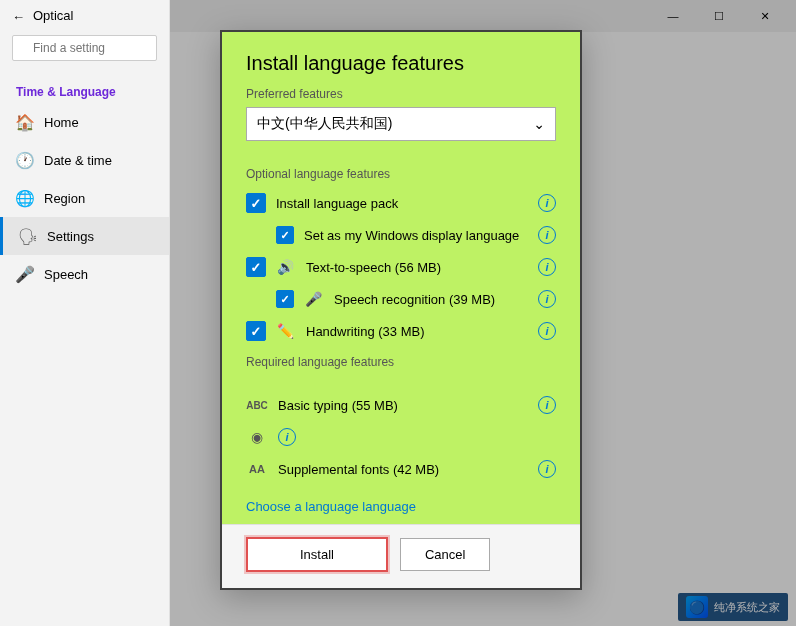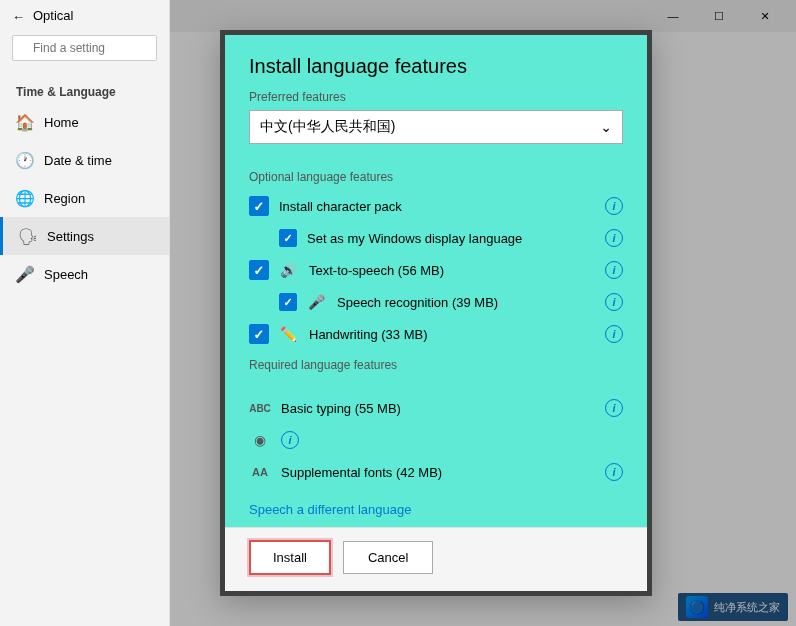--- a/index.html
+++ b/index.html
@@ -69,21 +69,21 @@
       align-items: center;
       justify-content: center;
       font-size: 16px;
       color: #555;
     }
 
     .sidebar-section-label {
       font-size: 12px;
       font-weight: 600;
       padding: 12px 16px 4px 16px;
-      color: #404040;
+      color: #6d28d9;
     }
 
     
     .main {
       flex: 1;
       height: 626px;
       position: relative;
       background: #fff;
       overflow: hidden;
     }
@@ -124,25 +124,25 @@
       font-size: 11px;
       cursor: pointer;
       color: #000;
     }
 
     
     .dialog {
       position: absolute;
       top: 30px;
       left: 50px;
-      width: 432px;
-      background: #5eead4;
+      width: 362px;
+      background: #bef264;
       box-shadow: 0 8px 30px rgba(0,0,0,0.25);
       z-index: 20;
-      border: 5px solid #404040;
+      border: 2px solid #404040;
     }
 
     .dialog-header {
       padding: 20px 24px 12px 24px;
     }
 
     .dialog-title {
       font-size: 20px;
       font-weight: 400;
       color: #000;
@@ -283,21 +283,21 @@
     .dialog-footer {
       display: flex;
       align-items: center;
       padding: 12px 24px 16px 24px;
       gap: 12px;
       border-top: 1px solid #e0e0e0;
       background: #f5f5f5;
     }
 
     .btn-install {
-      padding: 8px 22px;
+      padding: 8px 52px;
       background: #fff;
       border: 2px solid #e05050;
       color: #000;
       font-size: 13px;
       cursor: pointer;
       font-family: 'Segoe UI', Arial, sans-serif;
       box-shadow: 0 0 0 2px rgba(224,80,80,0.3);
     }
 
     .btn-cancel {
@@ -401,21 +401,21 @@
     </div>
 
     <div class="dialog-section-label">Optional language features</div>
 
     <div class="dialog-body">
 
       <div class="feature-item">
         <div class="checkbox">
           <span class="check">✓</span>
         </div>
-        <span class="feature-label">Install character pack</span>
+        <span class="feature-label">Install language pack</span>
         <div class="info-icon">i</div>
       </div>
 
       <div class="feature-item indented">
         <div class="checkbox" style="width:18px;height:18px;">
           <span class="check" style="font-size:11px;">✓</span>
         </div>
         <span class="feature-label">Set as my Windows display language</span>
         <div class="info-icon">i</div>
       </div>
@@ -463,20 +463,20 @@
         <div class="info-icon">i</div>
       </div>
 
       <div class="required-item">
         <div class="required-icon" style="font-size:11px;font-weight:bold;">AA</div>
         <span class="feature-label">Supplemental fonts (42 MB)</span>
         <div class="info-icon">i</div>
       </div>
     </div>
 
-    <a class="choose-link">Speech a different language</a>
+    <a class="choose-link">Choose a language language</a>
 
     <div class="dialog-footer">
       <button class="btn-install">Install</button>
       <button class="btn-cancel">Cancel</button>
     </div>
   </div>
 </div>
 
 </body></html>

